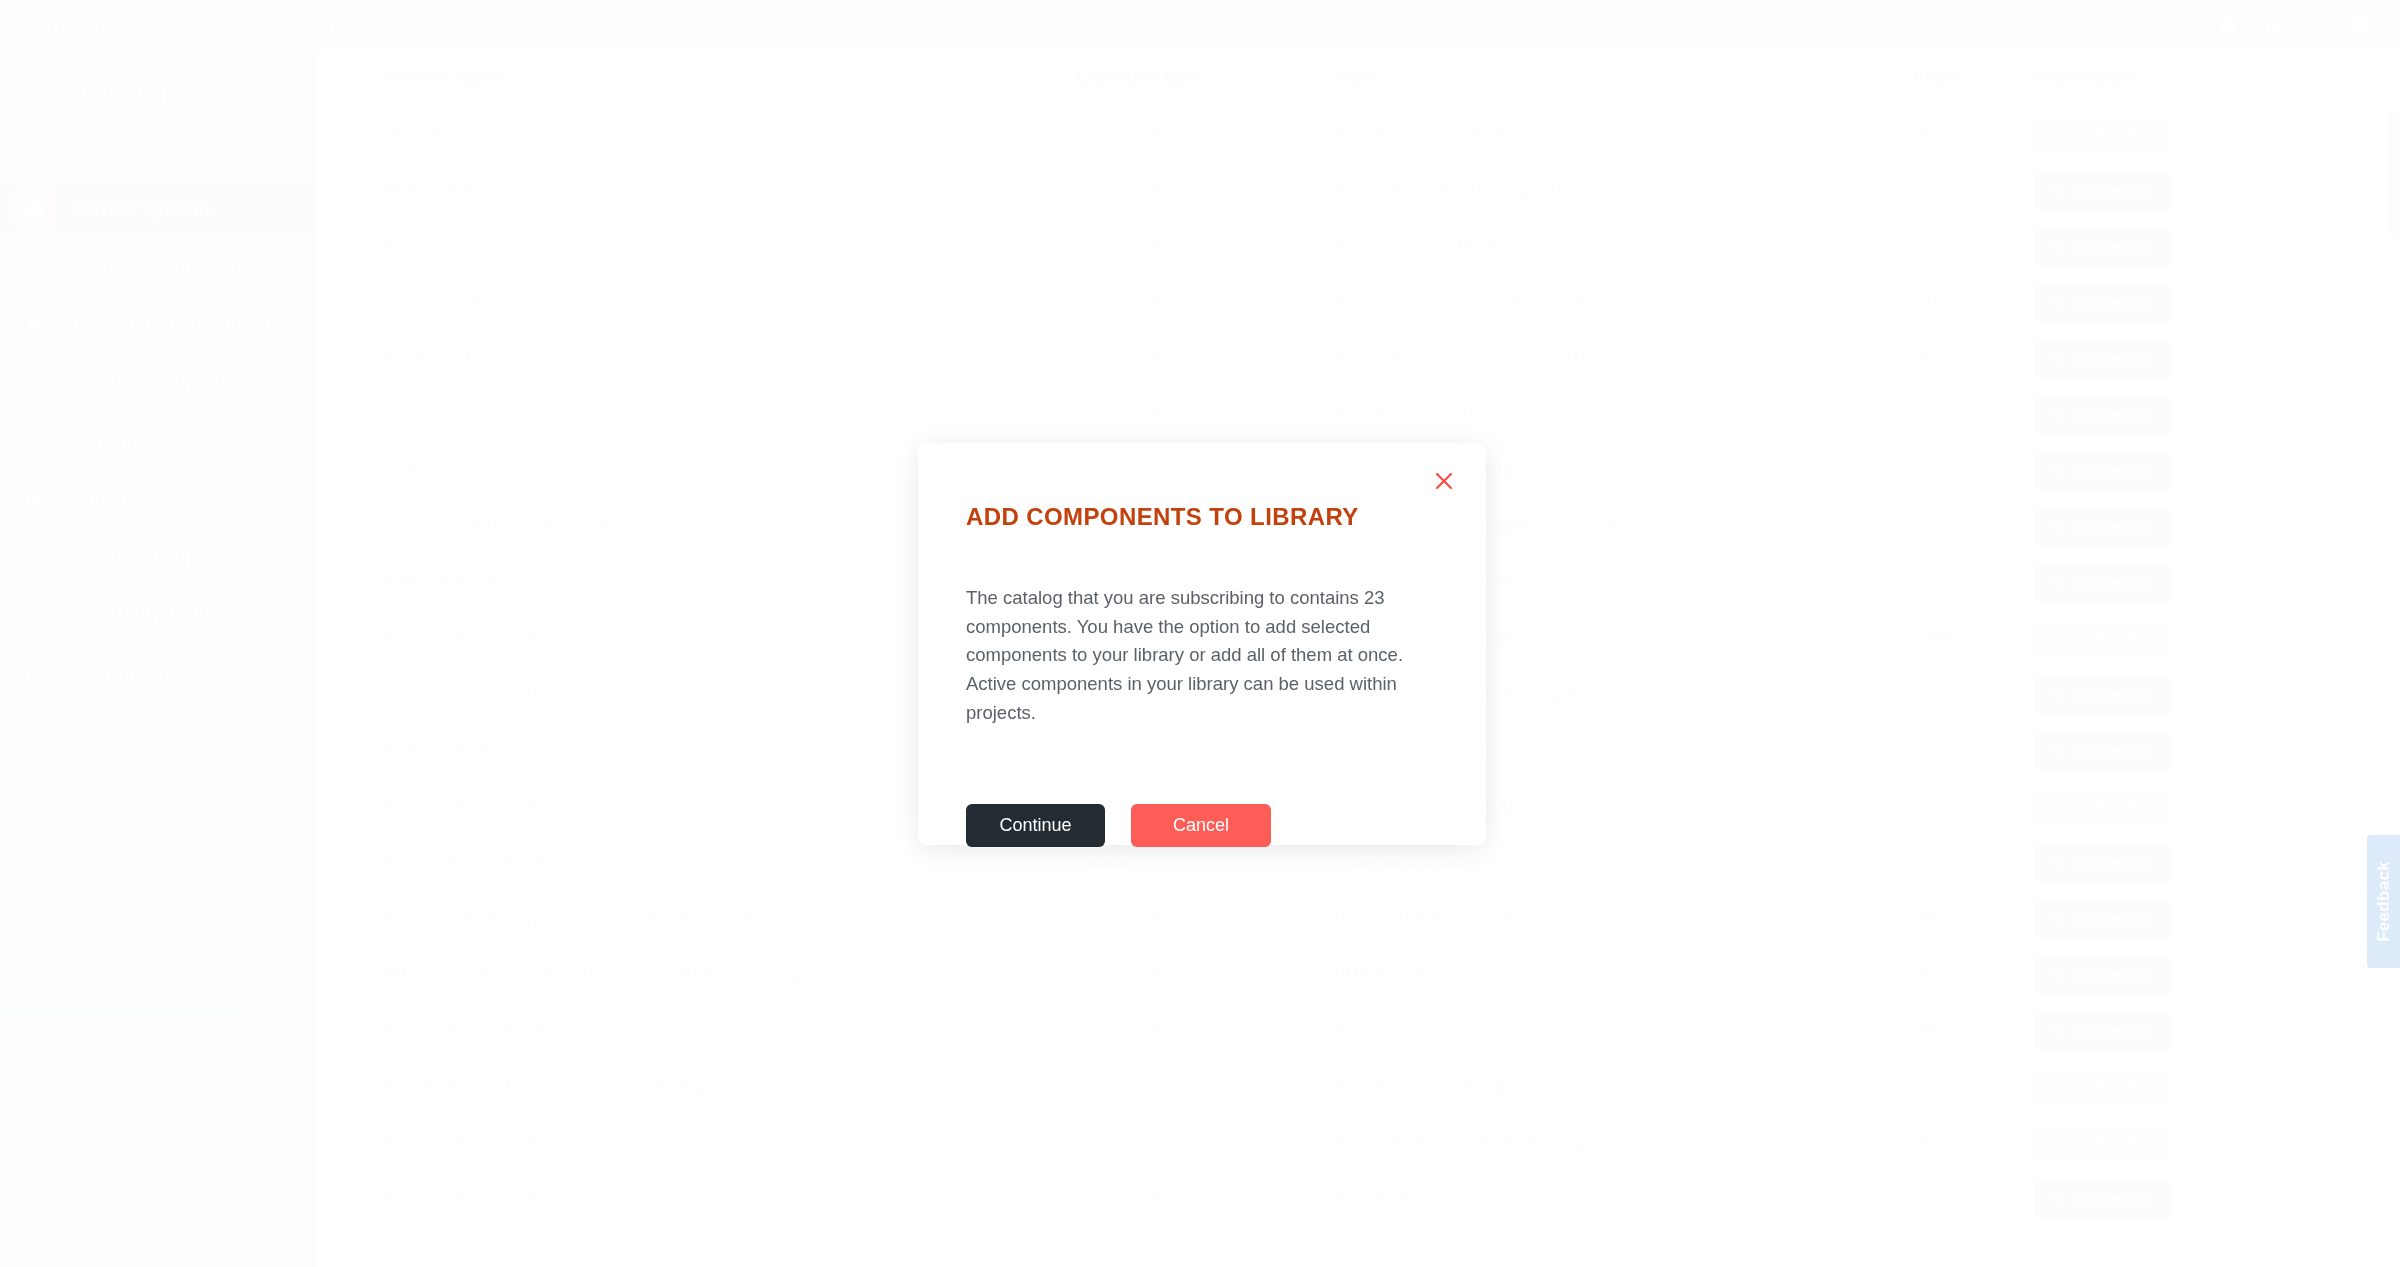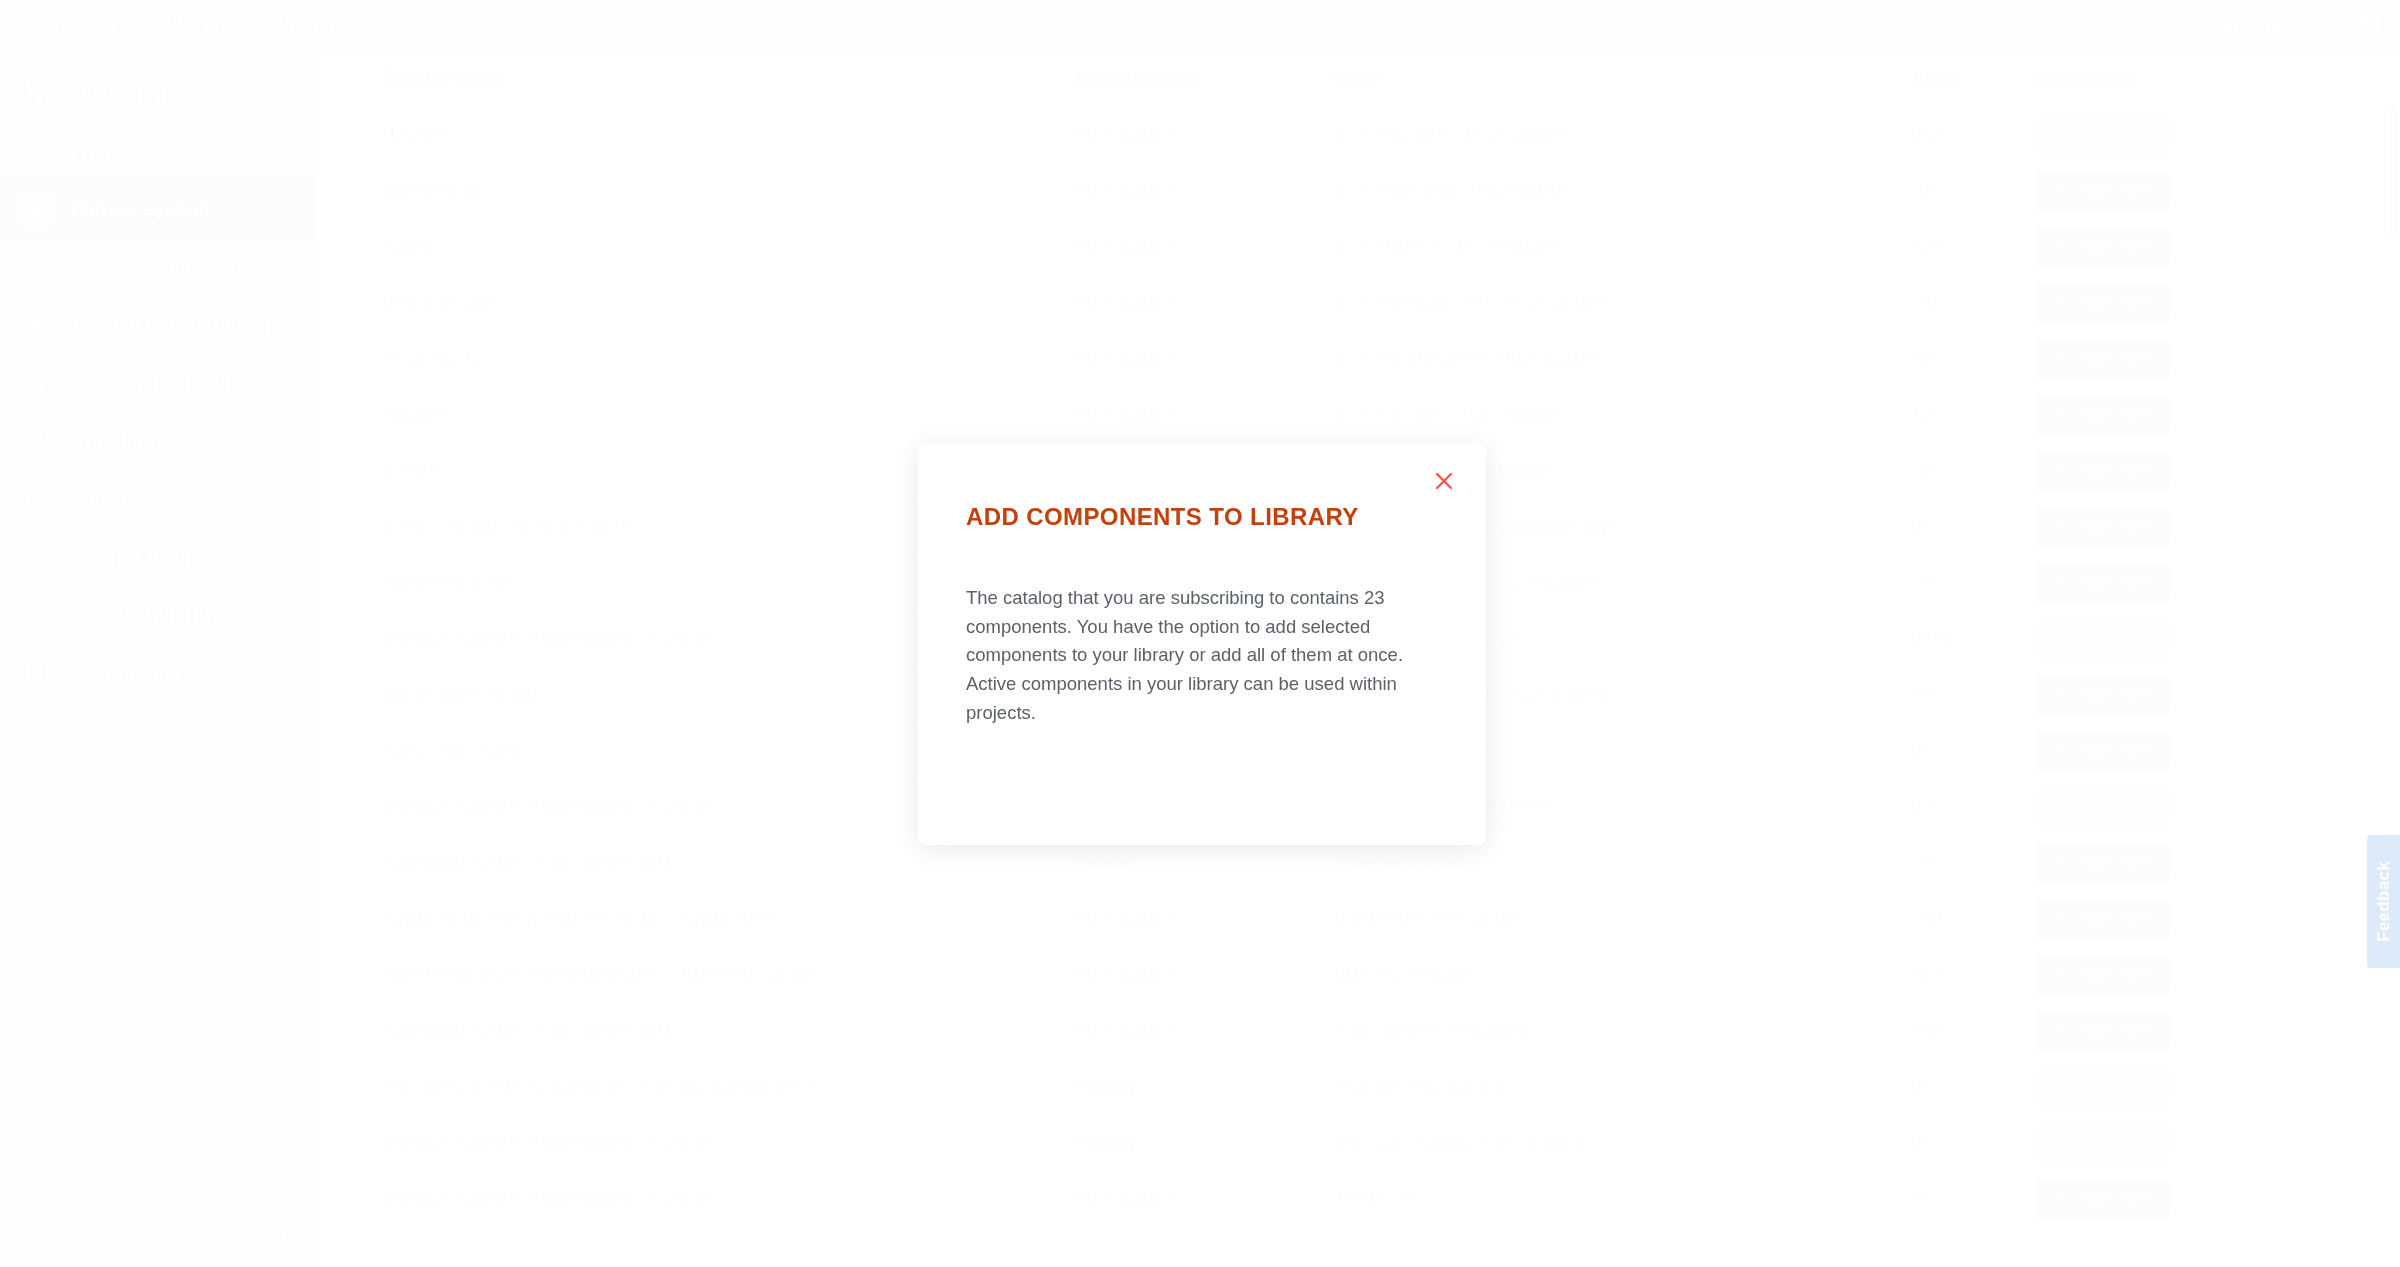--- a/index.html
+++ b/index.html
@@ -566,13 +566,17 @@
 
 <div id="modal">
   <div id="modal-close">
     <svg width="24" height="24" viewBox="0 0 24 24" fill="none" stroke="#fb4d44" stroke-width="2.2" stroke-linecap="round">
       <line x1="5" y1="5" x2="19" y2="19"></line>
         <line x1="19" y1="5" x2="5" y2="19"></line>
     </svg>
   </div>
   <div id="modal-title">ADD COMPONENTS TO LIBRARY</div>
   <div id="modal-body">The catalog that you are subscribing to contains 23 components. You have the option to add selected components to your library or add all of them at once. Active components in your library can be used within projects.</div>
+  <div id="modal-actions">
+    <button class="btn" id="btn-continue">Continue</button>
+    <button class="btn" id="btn-cancel">Cancel</button>
+  </div>
 </div>
 
 </body></html>

